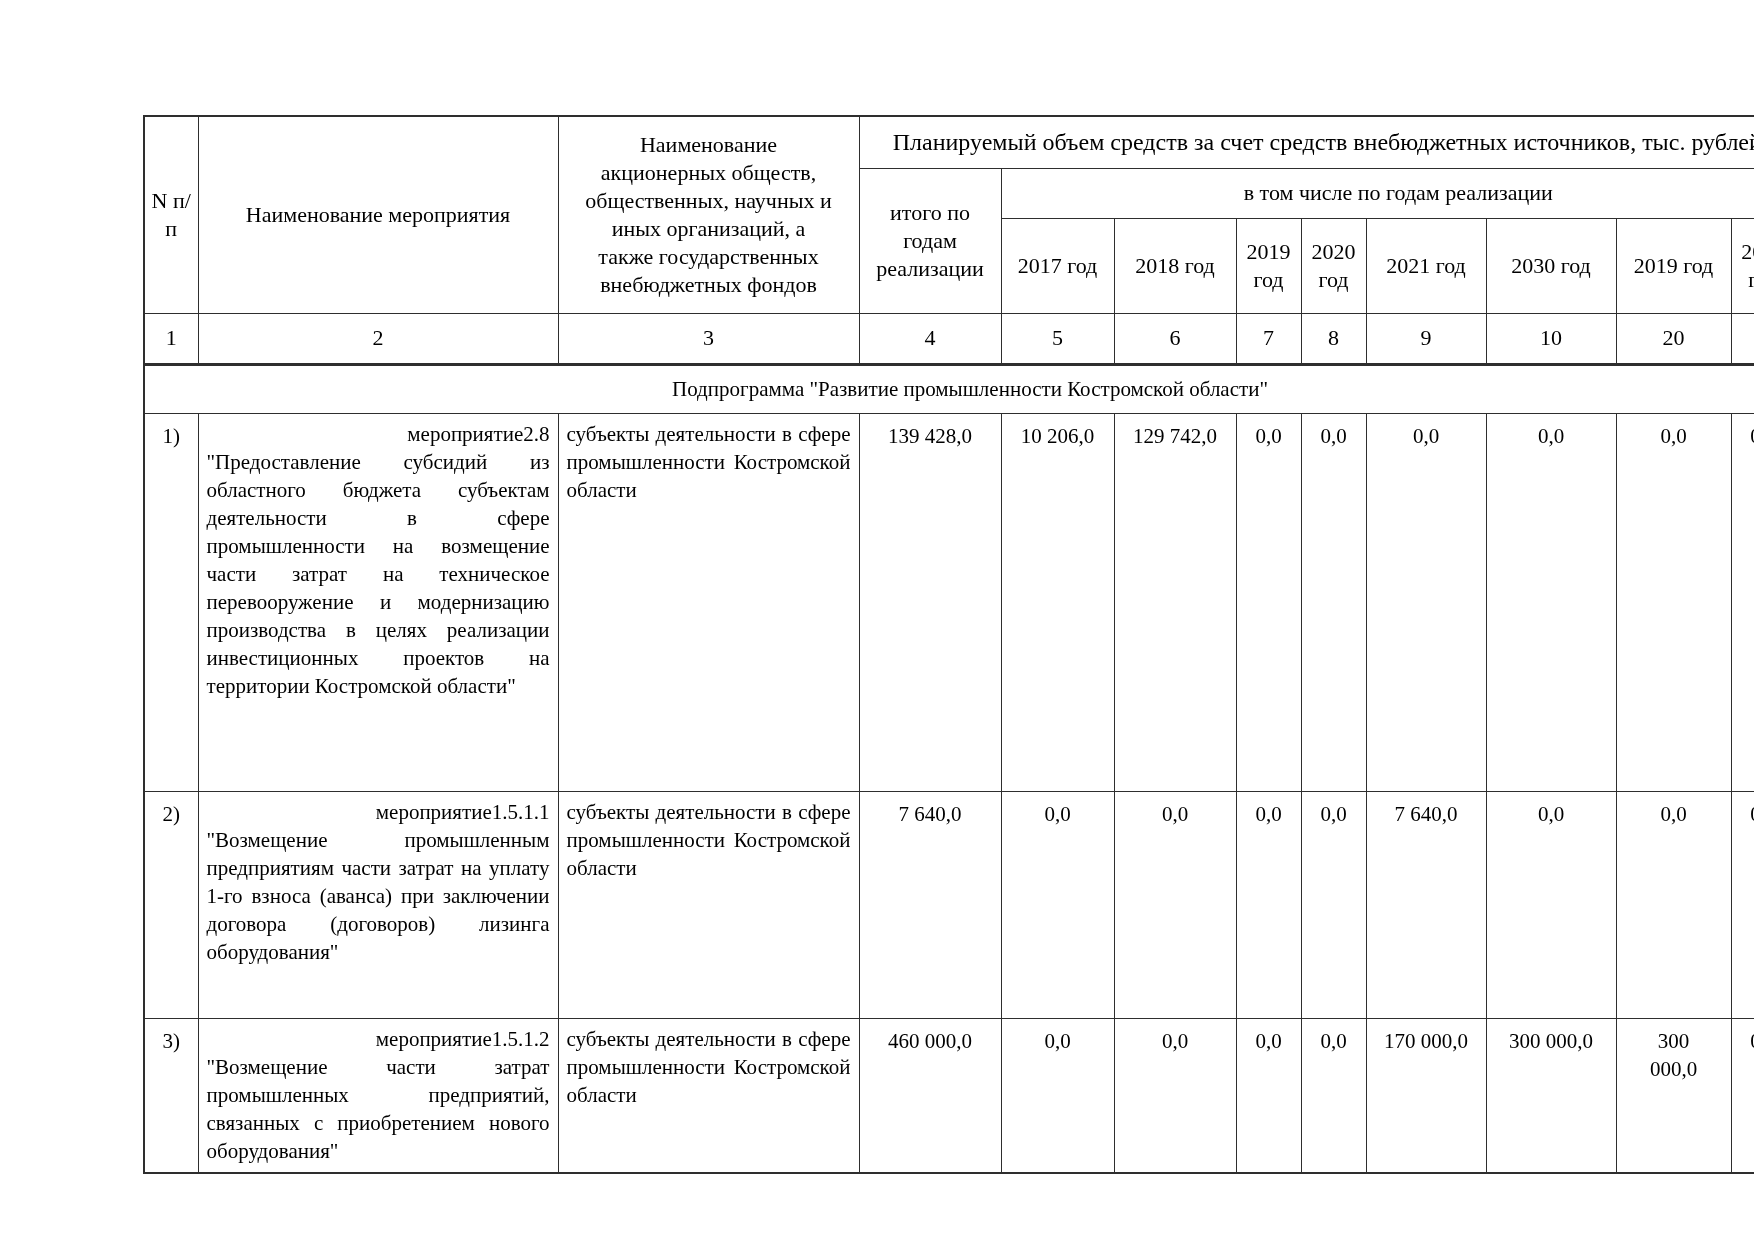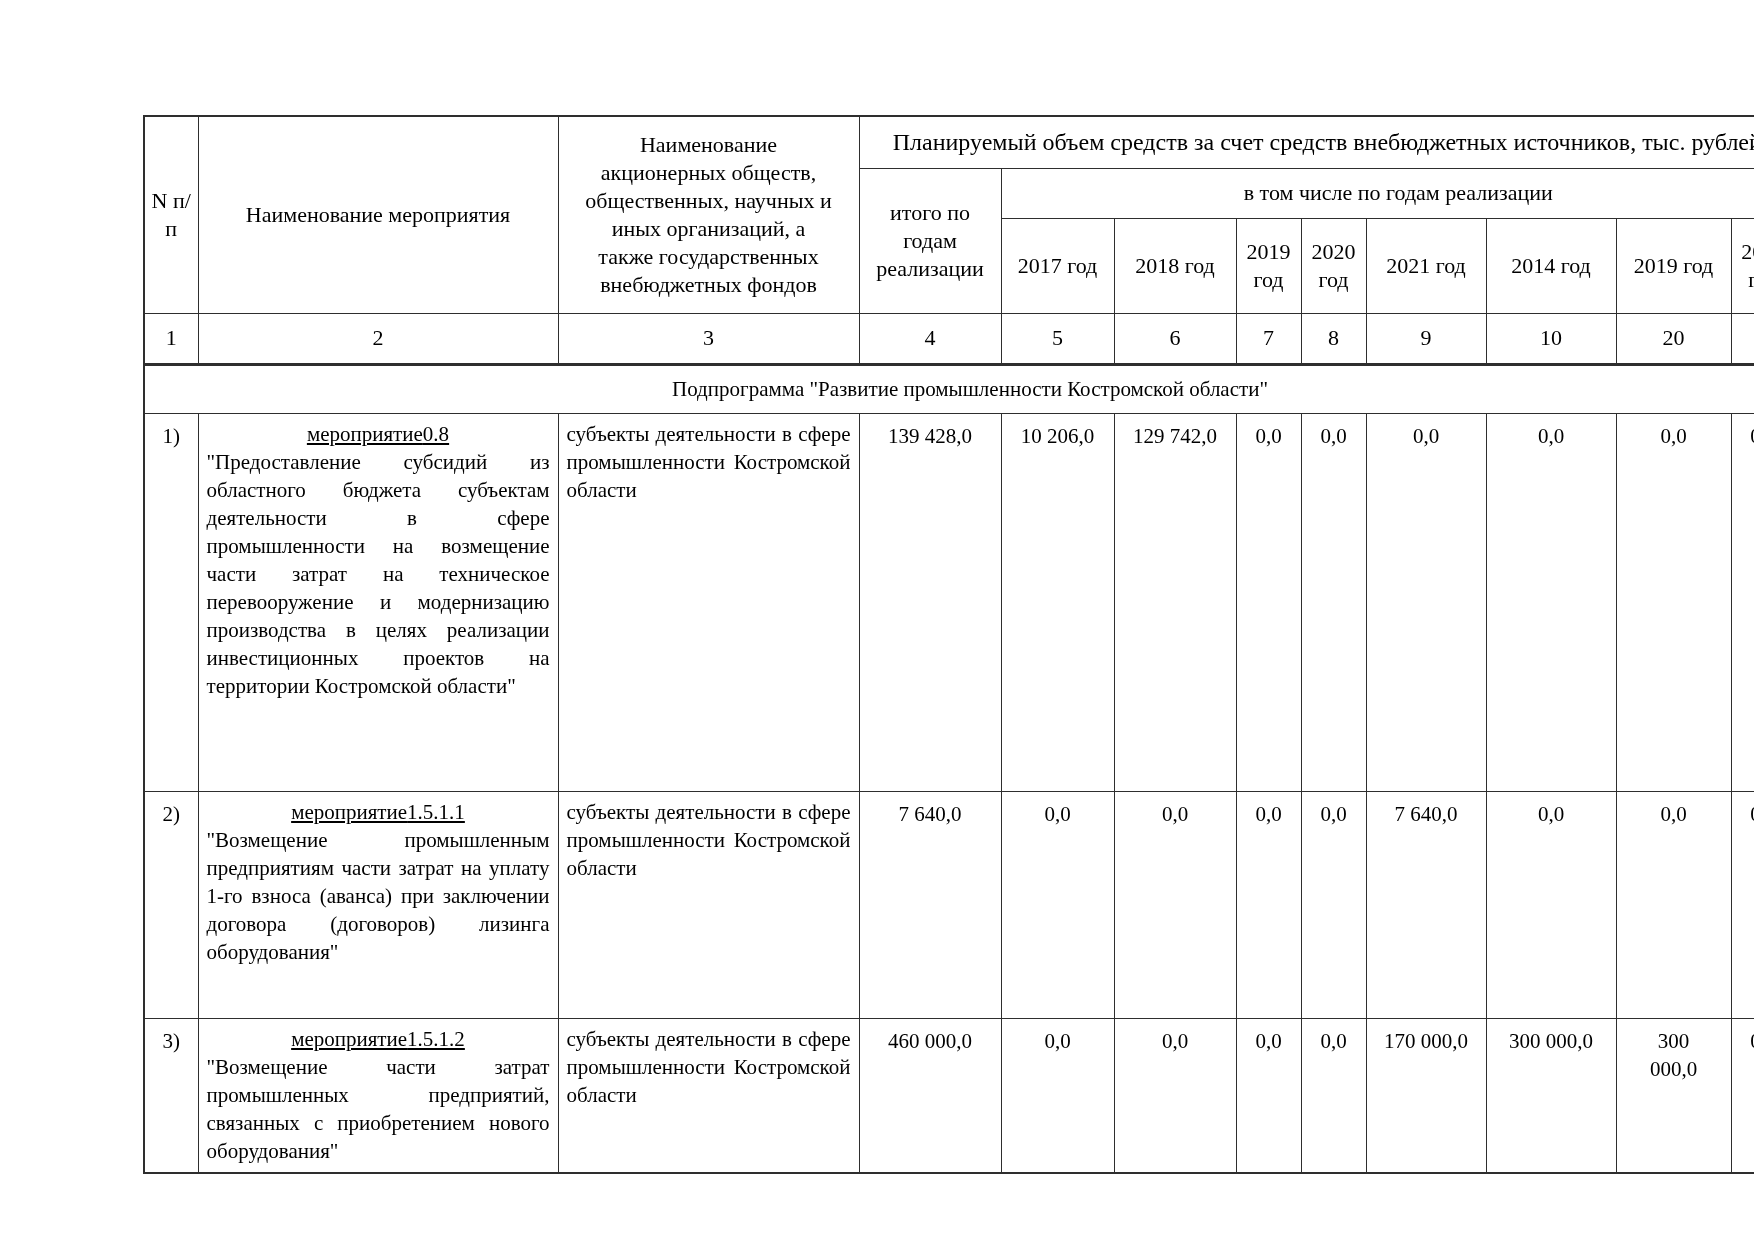--- a/index.html
+++ b/index.html
@@ -61,22 +61,21 @@
   .subcell { text-align:center; vertical-align:middle; font-size:21px; }
 
   
   .rownum { text-align:center; padding-top:8px; }
   .txt {
     text-align:justify;
     padding:6px 8px;
   }
   .codeline {
     display:flex;
-    justify-content:center;
-    text-decoration:underline;
+    justify-content:flex-end;
   }
   .num {
     text-align:center;
     padding:8px 6px 0 6px;
   }
   .wrapnum { padding-left:18px; padding-right:18px; }
 </style>
 </head>
 <body>
 
@@ -106,21 +105,21 @@
       <tr class="h2">
         <td rowspan="2" class="hdr">итого по годам реализации</td>
         <td colspan="8" class="hdr">в том числе по годам реализации</td>
       </tr>
       <tr class="h3">
         <td class="hdr">2017 год</td>
         <td class="hdr">2018 год</td>
         <td class="hdr">2019 год</td>
         <td class="hdr">2020 год</td>
         <td class="hdr">2021 год</td>
-        <td class="hdr">2014 год</td>
+        <td class="hdr">2030 год</td>
         <td class="hdr">2019 год</td>
         <td class="hdr">2024 год</td>
       </tr>
       <tr class="numrow">
         <td class="numcell">1</td>
         <td class="numcell">2</td>
         <td class="numcell">3</td>
         <td class="numcell">4</td>
         <td class="numcell">5</td>
         <td class="numcell">6</td>
@@ -133,21 +132,21 @@
       </tr>
       <tr class="subprog">
         <td colspan="12" class="subcell">Подпрограмма "Развитие промышленности Костромской области"</td>
       </tr>
 
       <tr class="r1">
         <td class="rownum">1)</td>
         <td class="txt">
           <div class="codeline">
             <span>мероприятие</span>
-            <span>0.8</span>
+            <span>2.8</span>
           </div>
           <div>"Предоставление субсидий из областного бюджета субъектам деятельности в сфере промышленности на возмещение части затрат на техническое перевооружение и модернизацию производства в целях реализации инвестиционных проектов на территории Костромской области"</div>
         </td>
         <td class="txt">субъекты деятельности в сфере промышленности Костромской области</td>
         <td class="num">139 428,0</td>
         <td class="num">10 206,0</td>
         <td class="num">129 742,0</td>
         <td class="num">0,0</td>
         <td class="num">0,0</td>
         <td class="num">0,0</td>

